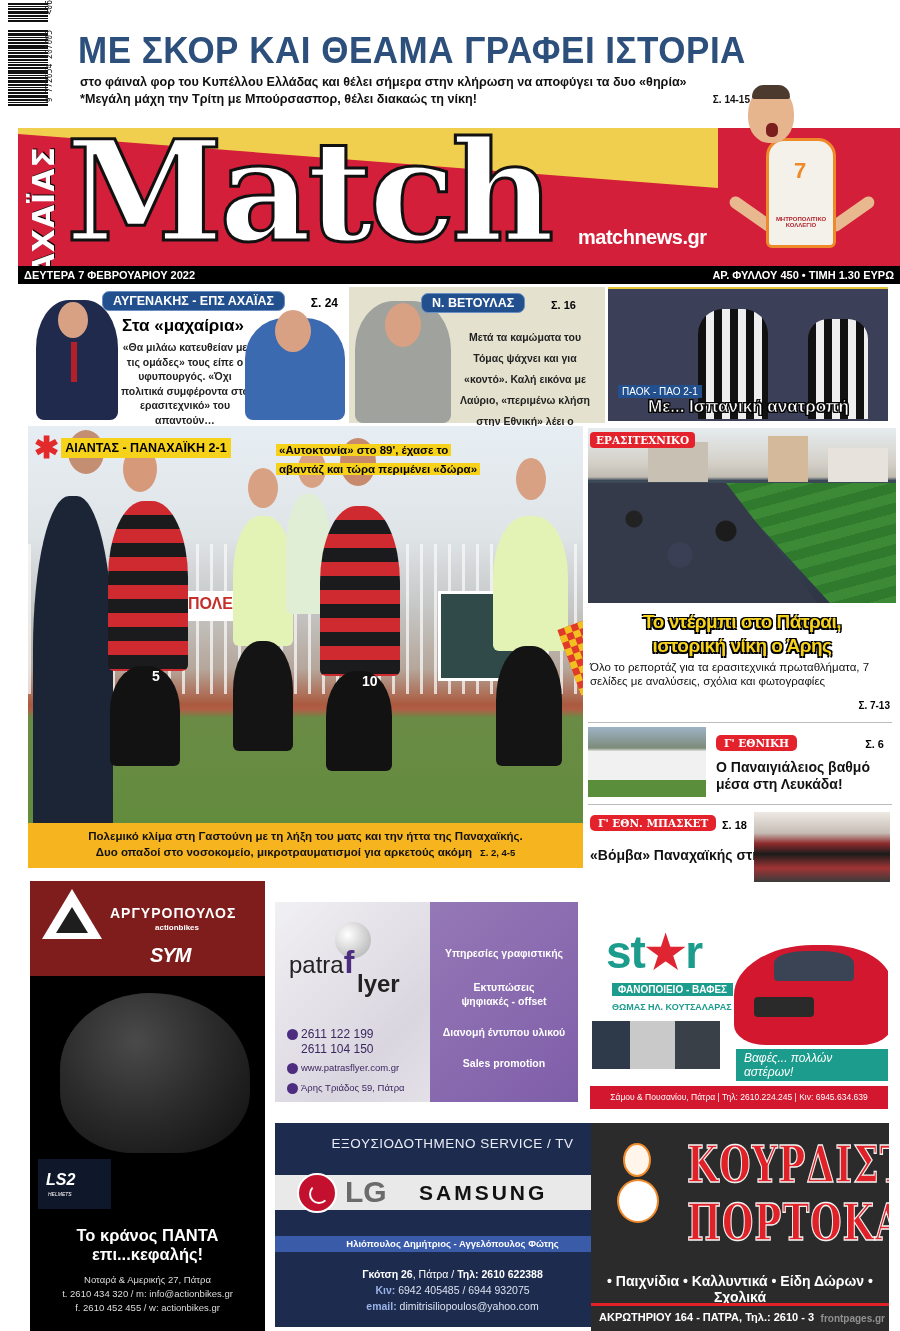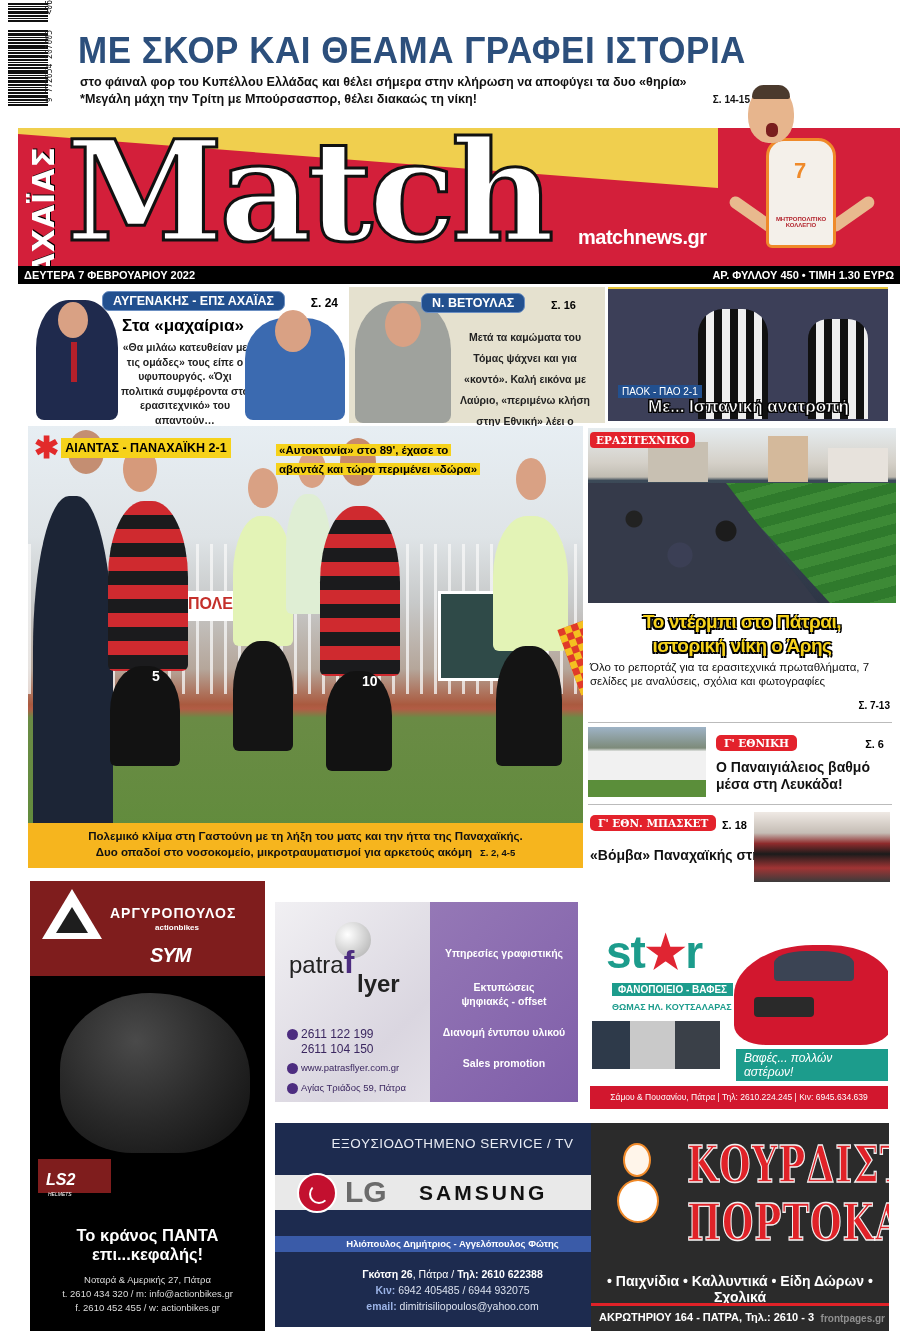--- a/index.html
+++ b/index.html
@@ -94,21 +94,21 @@
 
   
   .ad-moto { left: 30px; top: 881px; width: 235px; height: 450px; background: #000; color: #fff; overflow: hidden; }
   .ad-moto .top { position: absolute; left: 0; top: 0; width: 100%; height: 95px; background: #7f1d1d; }
   .ad-moto .tri { position: absolute; left: 12px; top: 8px; width: 0; height: 0; border-left: 30px solid transparent; border-right: 30px solid transparent; border-bottom: 50px solid #fff; }
   .ad-moto .tri-in { position: absolute; left: 26px; top: 26px; width: 0; height: 0; border-left: 16px solid transparent; border-right: 16px solid transparent; border-bottom: 26px solid #1e1e1e; }
   .ad-moto .brand { position: absolute; left: 80px; top: 24px; font-size: 14px; font-weight: bold; letter-spacing: 1px; }
   .ad-moto .sub { position: absolute; left: 125px; top: 42px; font-size: 8px; font-weight: bold; }
   .ad-moto .sym { position: absolute; left: 120px; top: 63px; font-size: 20px; font-weight: bold; font-style: italic; letter-spacing: -1px; }
   .ad-moto .helmet { position: absolute; left: 30px; top: 112px; width: 190px; height: 160px; border-radius: 50% 55% 40% 40%; background: radial-gradient(ellipse at 40% 30%, #4a4a4a 0%, #2a2a2a 50%, #0e0e0e 100%); }
-  .ad-moto .ls2 { position: absolute; left: 8px; top: 278px; width: 73px; height: 34px; background: #7f1d1d; }
+  .ad-moto .ls2 { position: absolute; left: 8px; top: 278px; width: 73px; height: 50px; background: #0f172a; }
   .ad-moto .ls2 span { position: absolute; left: 8px; top: 12px; font-size: 16px; font-weight: bold; font-style: italic; color: #fff; }
   .ad-moto .ls2 small { position: absolute; left: 10px; top: 32px; font-size: 5px; color: #fff; font-style: italic; }
   .ad-moto .slogan { position: absolute; left: 0; top: 345px; width: 100%; text-align: center; font-size: 16.5px; font-weight: bold; line-height: 19px; }
   .ad-moto .contact { position: absolute; left: 0; top: 392px; width: 100%; text-align: center; font-size: 9.5px; line-height: 14px; color: #ddd; }
 
   .ad-flyer { left: 275px; top: 902px; width: 303px; height: 200px; background: linear-gradient(135deg, #f1f0f3 0%, #dad6e0 50%, #f0eef2 100%); overflow: hidden; }
   .ad-flyer .right { position: absolute; left: 155px; top: 0; width: 148px; height: 100%; background: linear-gradient(135deg, #9578b6 0%, #7f5ea9 100%); color: #fff; text-align: center; font-size: 10.5px; font-weight: bold; }
   .ad-flyer .right div { position: absolute; width: 100%; }
   .ad-flyer .logo { position: absolute; left: 14px; top: 42px; font-size: 24px; color: #222; font-weight: normal; }
   .ad-flyer .logo b { color: #4d2d80; font-size: 32px; }
@@ -358,21 +358,21 @@
 
 <div class="abs ad-flyer">
   <div style="position:absolute;left:60px;top:20px;width:36px;height:36px;border-radius:50%;background:radial-gradient(circle at 35% 35%,#fff,#aaa);"></div>
   <div class="logo"><span>patra</span><b>f</b></div>
   <div class="logo2">lyer</div>
   <div class="phones">
     <div><span class="dot-ic"></span><span>2611 122 199</span></div>
     <div style="padding-left:14px;">2611 104 150</div>
   </div>
   <div class="web"><span class="dot-ic"></span><span>www.patrasflyer.com.gr</span></div>
-  <div class="addr"><span class="dot-ic"></span><span>Αγίας Τριάδος 59, Πάτρα</span></div>
+  <div class="addr"><span class="dot-ic"></span><span>Άρης Τριάδος 59, Πάτρα</span></div>
   <div class="right">
     <div style="top:45px;">Υπηρεσίες γραφιστικής</div>
     <div style="top:79px;">Εκτυπώσεις</div>
     <div style="top:93px;">ψηφιακές - offset</div>
     <div style="top:124px;">Διανομή έντυπου υλικού</div>
     <div style="top:155px;">Sales promotion</div>
   </div>
 </div>
 
 <div class="abs ad-lg">

